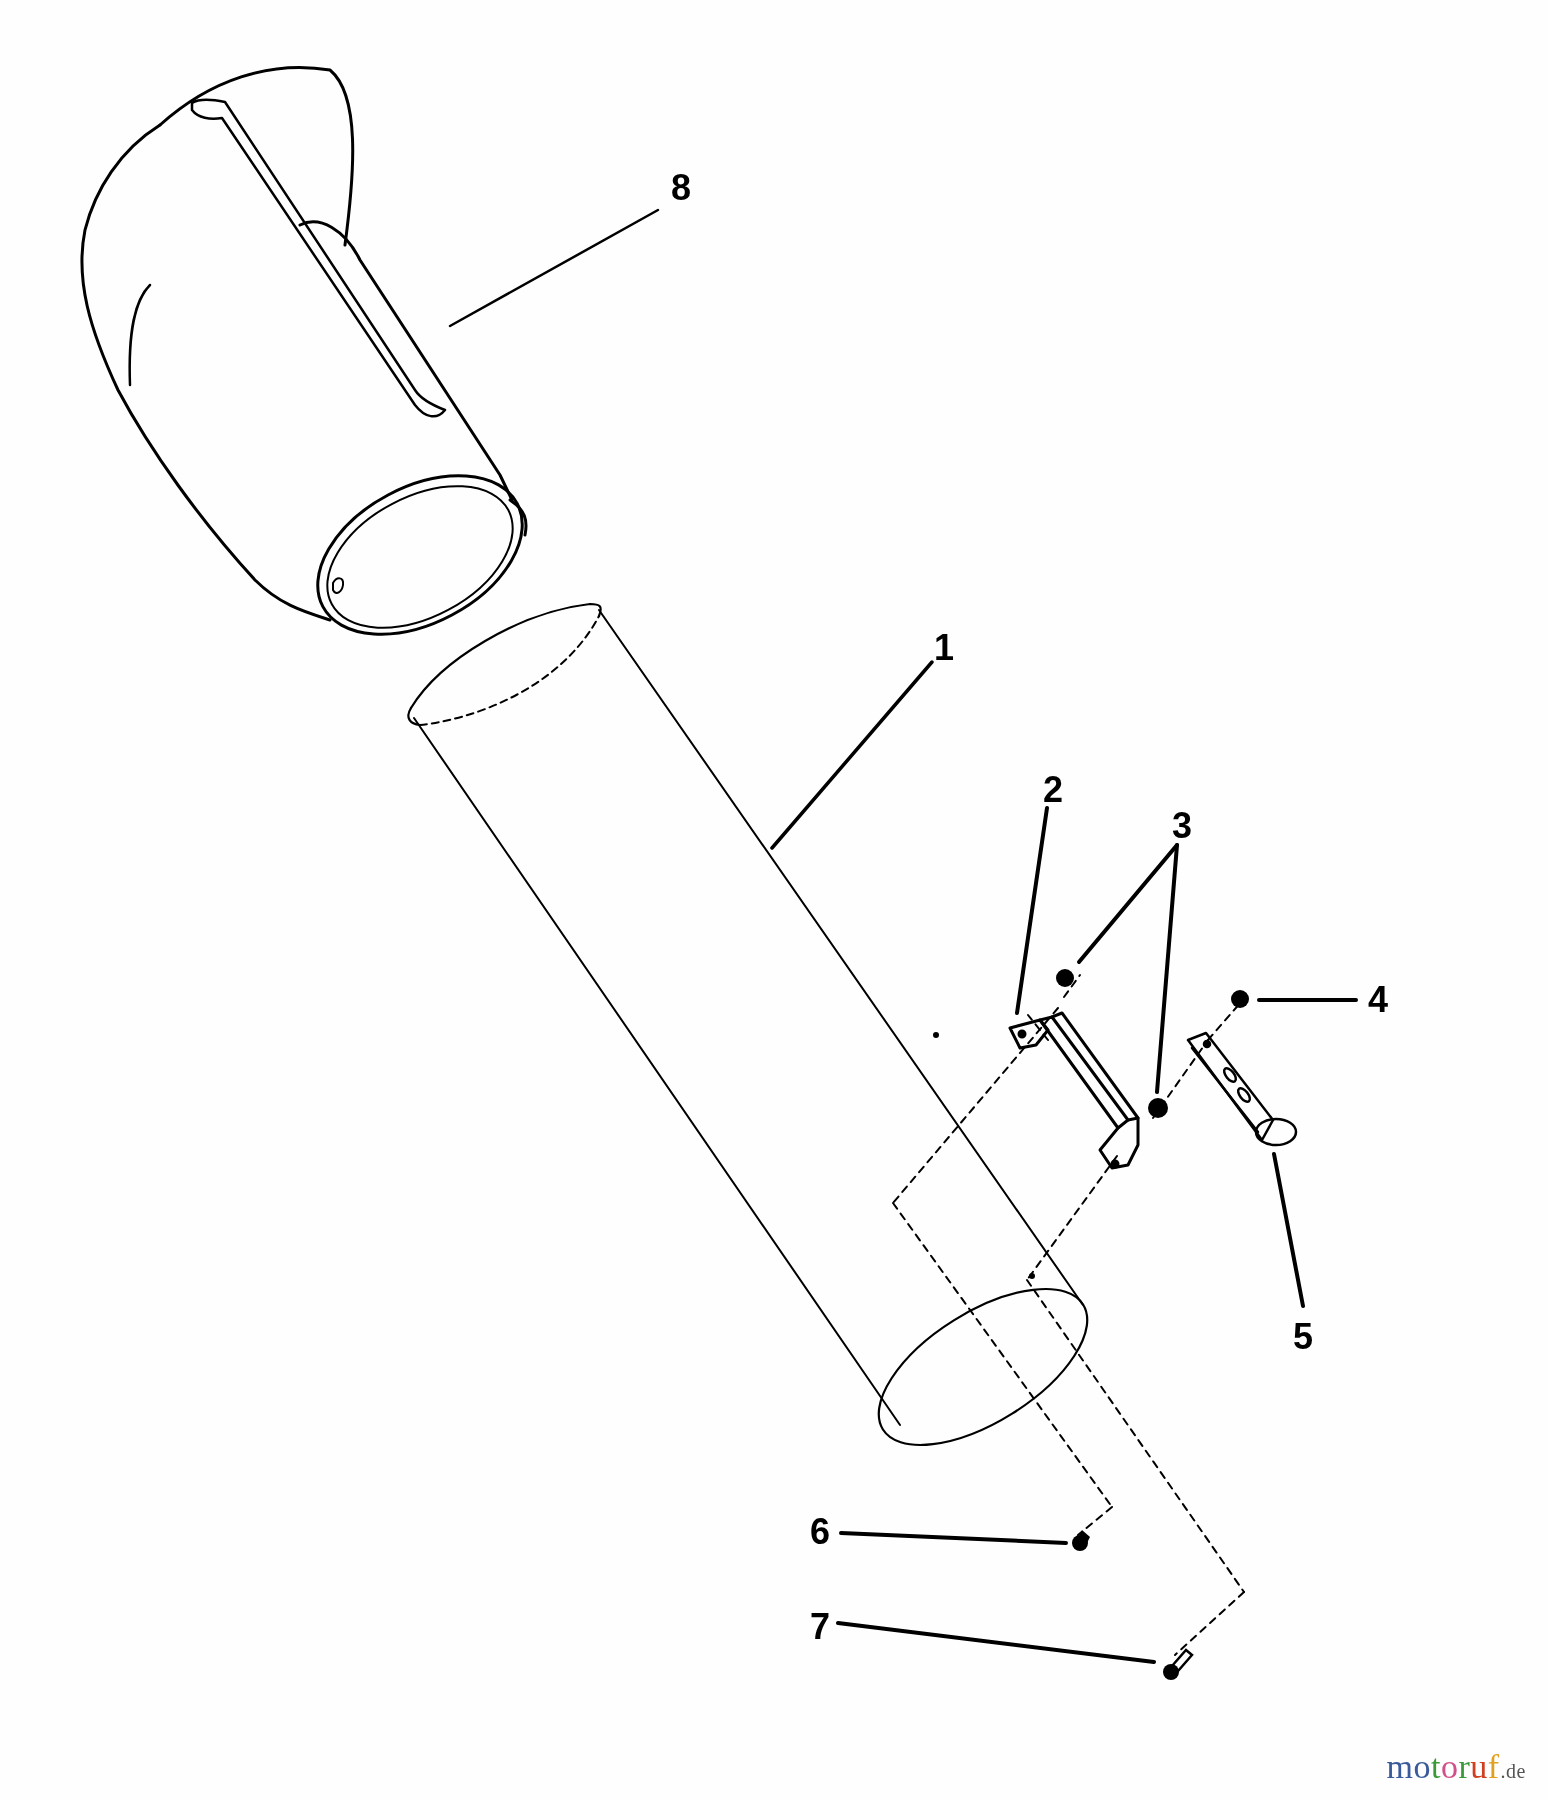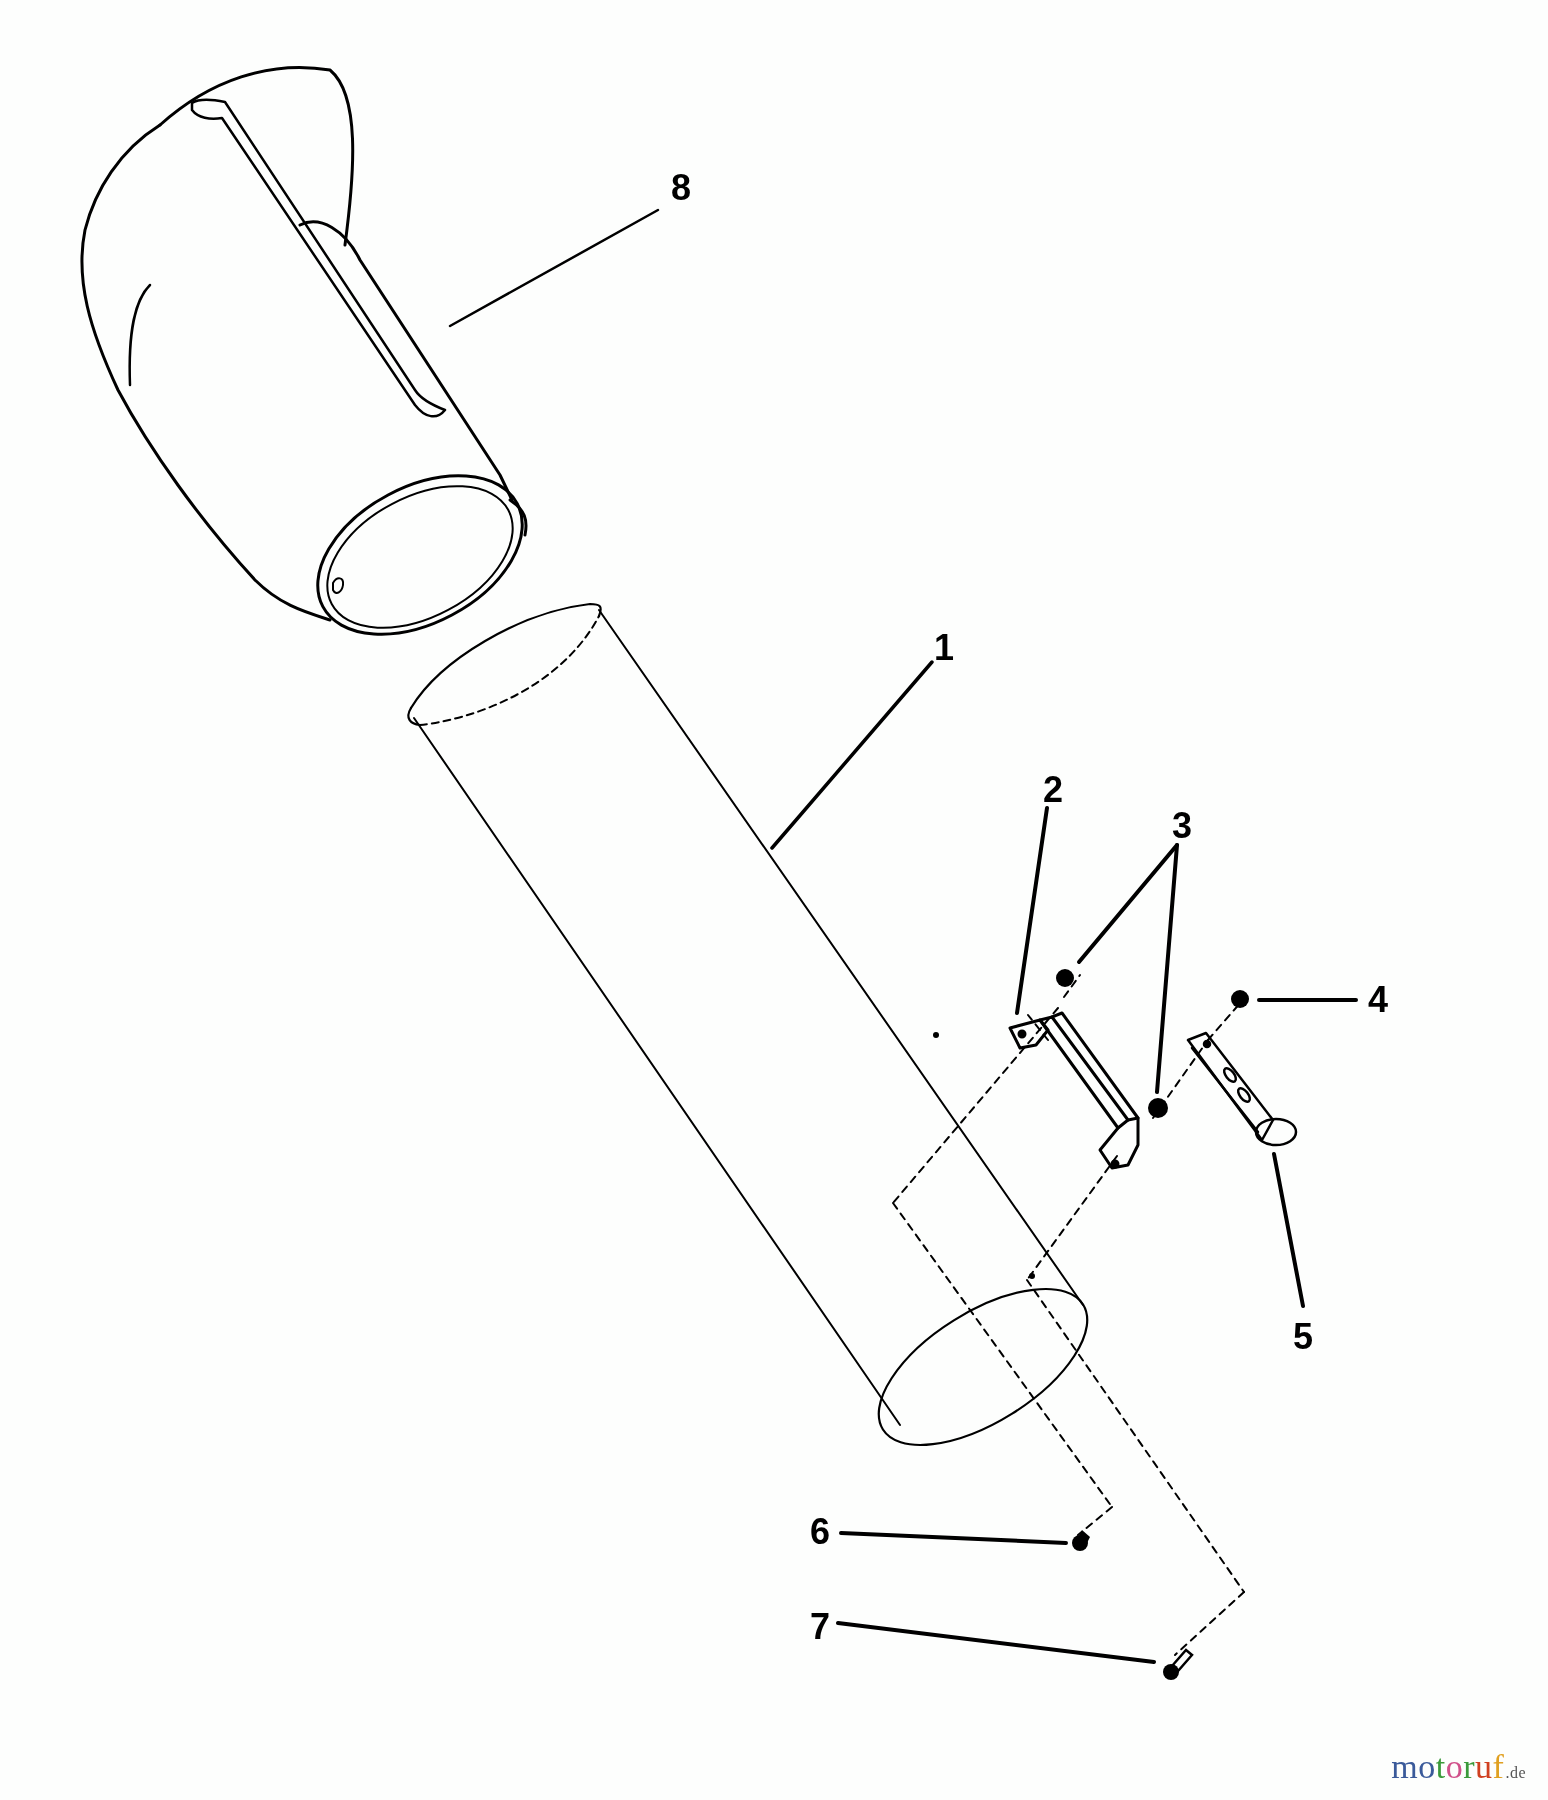--- a/index.html
+++ b/index.html
@@ -1,21 +1,21 @@
 <!DOCTYPE html>
 <html><head>
   <meta charset="utf-8">
   <style>
     html, body { margin: 0; padding: 0; background: #fdfefd; }
     body { width: 1548px; height: 1800px; position: relative; overflow: hidden; font-family: "Liberation Sans", sans-serif; }
     #diagram { position: absolute; left: 0; top: 0; width: 1548px; height: 1800px; }
     .callout-num { position: absolute; font-family: "Liberation Sans", sans-serif; font-weight: bold; font-size: 36px; color: #000; line-height: 1; transform: translate(-50%, -50%); }
     .watermark { position: absolute; right: 22px; bottom: 14px; font-family: "Liberation Serif", serif; font-size: 34px; letter-spacing: 0.5px; }
     .watermark span { display: inline-block; }
-    .watermark .tld { font-size: 16px; color: #555; margin-left: 1px; }
+    .watermark .tld { font-size: 20px; color: #555; margin-left: 1px; }
     .stroke { fill: none; stroke: #000; stroke-linecap: round; stroke-linejoin: round; }
   </style>
 </head>
 <body>
 
 <svg id="diagram" viewBox="0 0 1548 1800" xmlns="http://www.w3.org/2000/svg">
 
   <g class="stroke" stroke-width="3">
     <path d="M160,125 C210,80 270,60 330,70 C360,95 355,170 345,245"></path>
     <path d="M160,125 C120,150 95,190 85,230 C75,280 90,330 118,390 C150,450 200,520 255,580 C280,605 305,612 330,620"></path>

